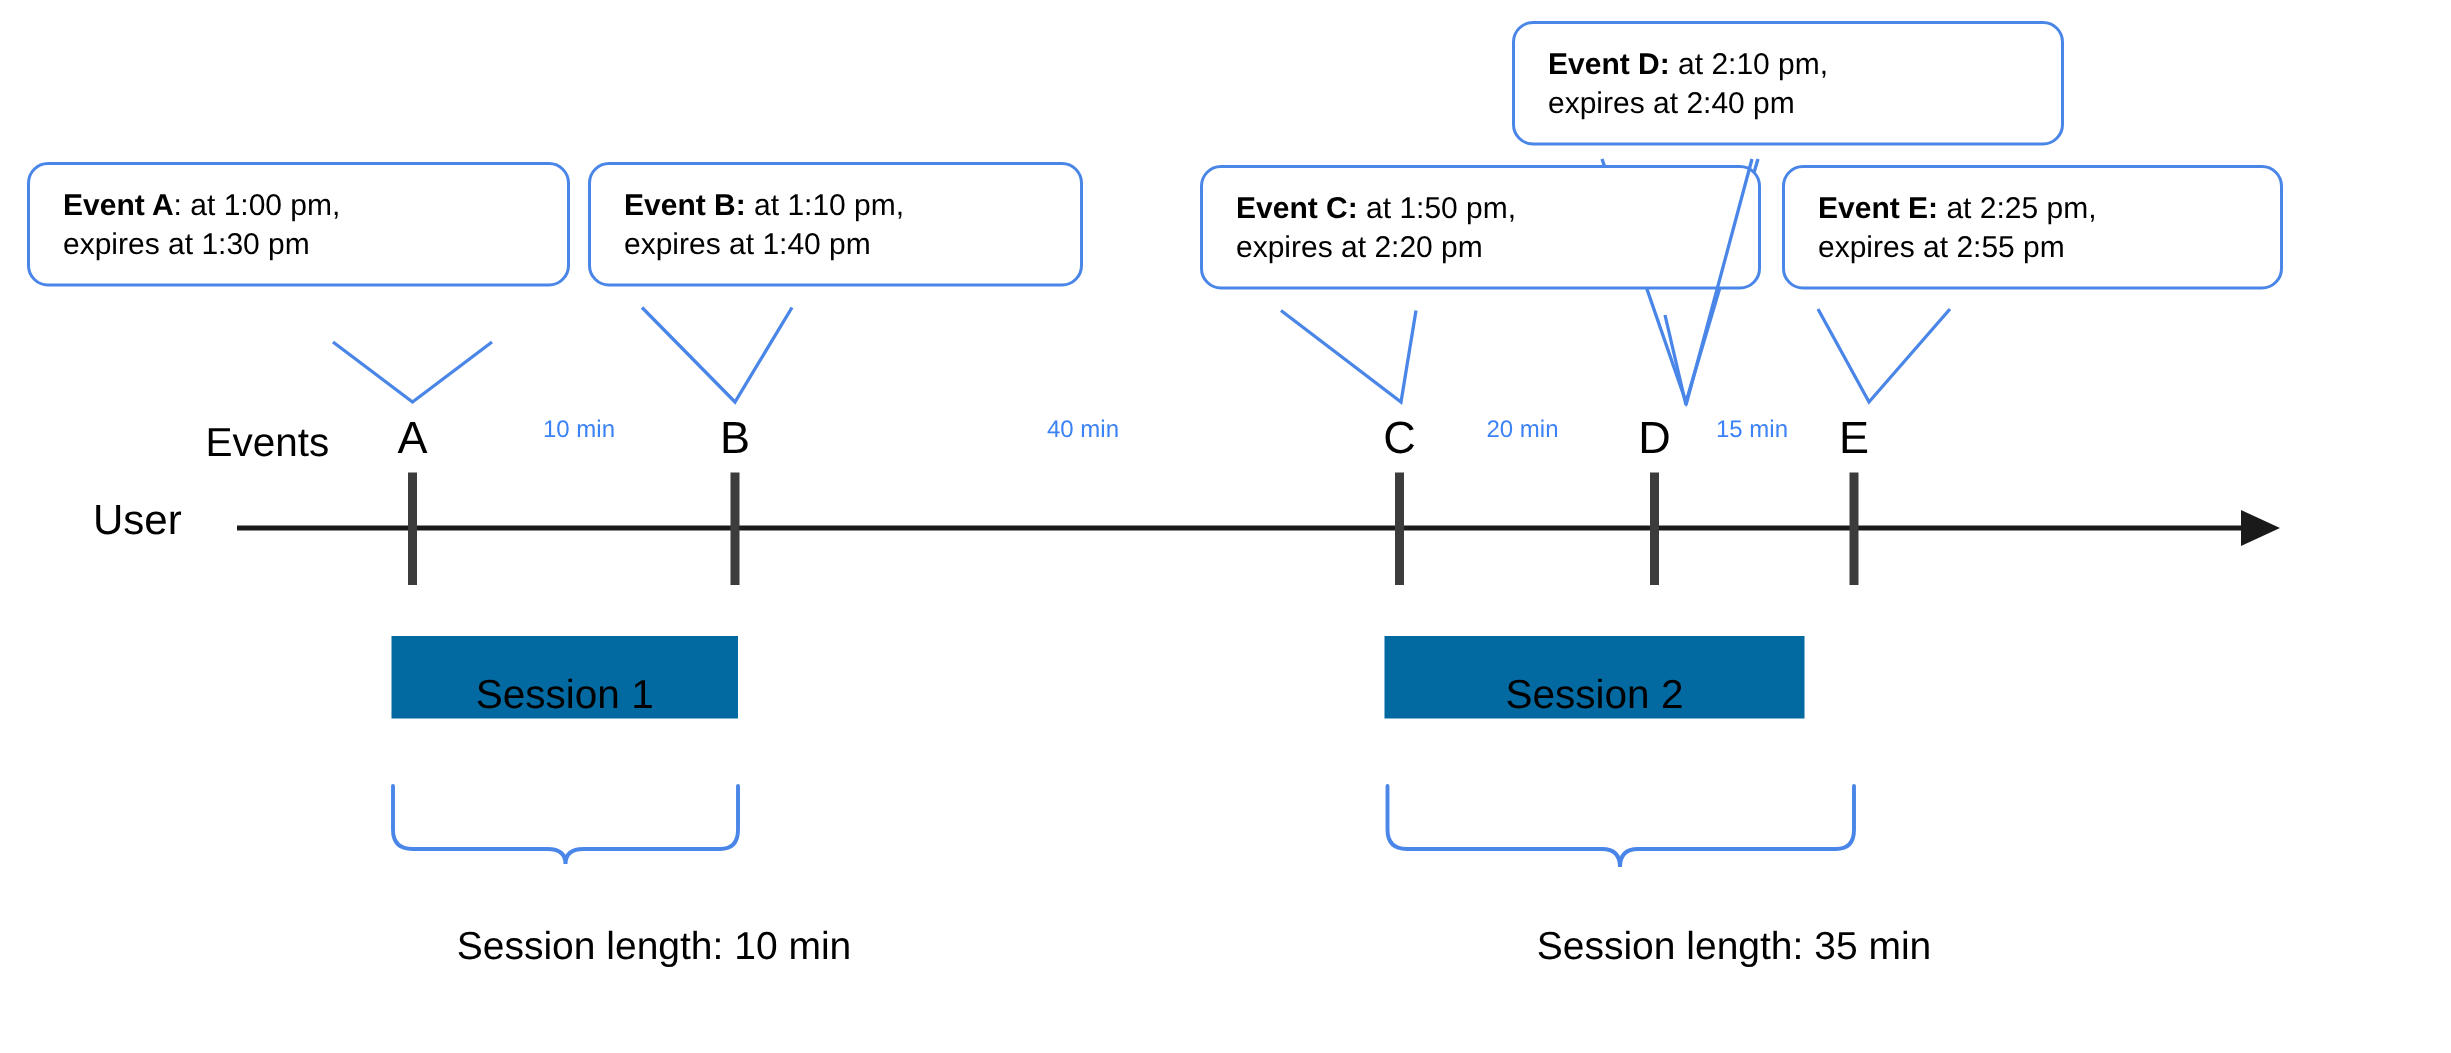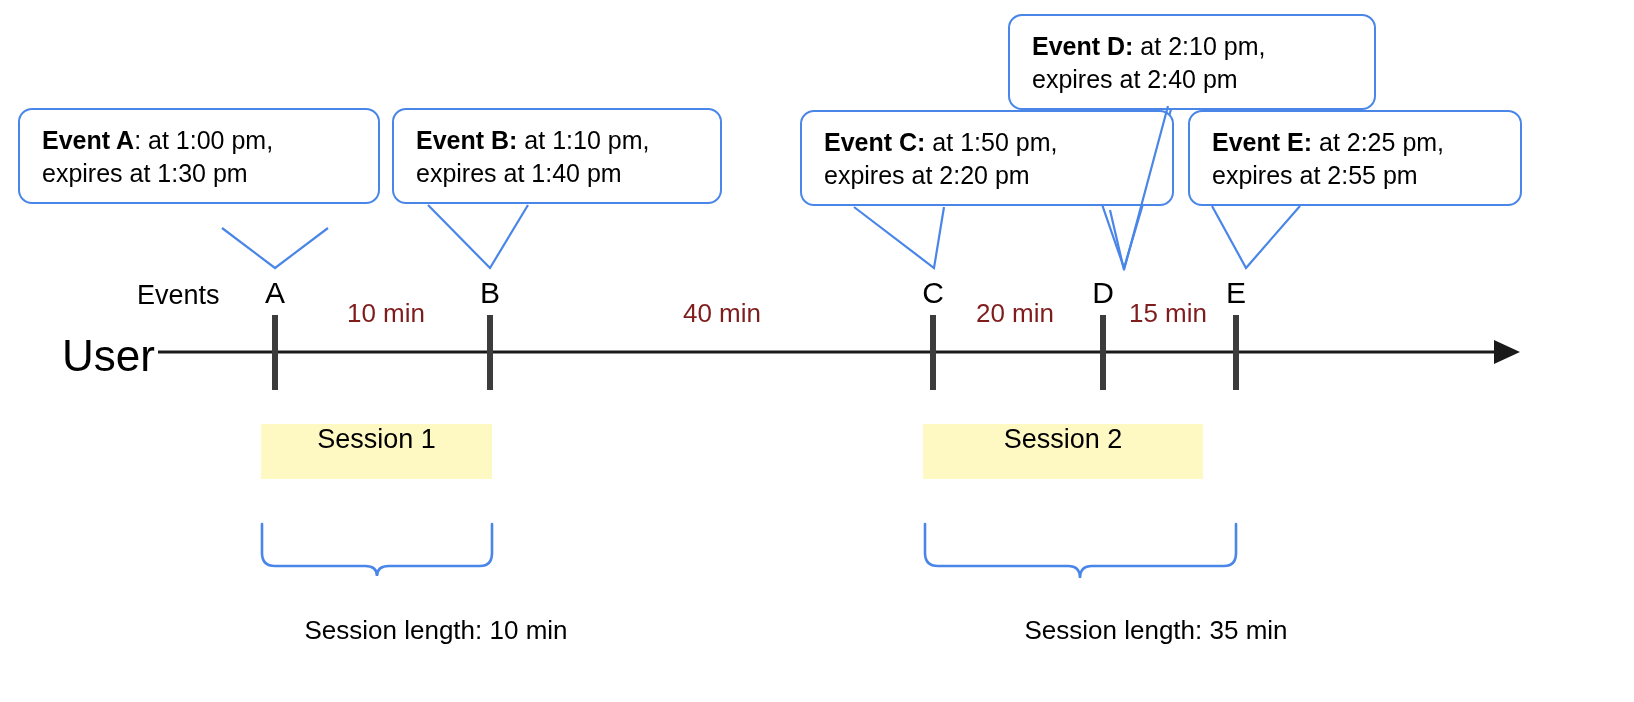--- a/index.html
+++ b/index.html
@@ -19,21 +19,21 @@
     overflow: hidden;
   }
   
   .callout {
     position: absolute;
     box-sizing: border-box;
     border: 2.2px solid #4a86e8;
     border-radius: 14px;
     background: #ffffff;
     padding: 14px 20px 12px 22px;
-    font-size: 25px;
+    font-size: 20px;
     line-height: 1.32;
     color: #000000;
     white-space: nowrap;
     z-index: 5;
   }
   .callout .ev {
     font-weight: bold;
   }
   .callout .l2 {
     display: block;
@@ -48,21 +48,21 @@
     pointer-events: none;
   }
   #tails-under { z-index: 2; }
   #tails-over  { z-index: 6; }
   #axis-layer  { z-index: 3; }
   #brace-layer { z-index: 3; }
 
   
   .user-label {
     position: absolute;
-    font-size: 44px;
+    font-size: 28px;
     color: #000;
     left: 62px;
     top: 331px;
   }
   .events-label {
     position: absolute;
     font-size: 27px;
     color: #000;
     left: 137px;
     top: 280px;
@@ -70,31 +70,31 @@
   }
   .ev-tick-label {
     position: absolute;
     font-size: 30px;
     color: #000;
     top: 276px;
     transform: translateX(-50%);
   }
   .gap-label {
     position: absolute;
-    font-size: 26px;
-    color: #7f1d1d;
-    top: 298px;
+    font-size: 16px;
+    color: #3b82f6;
+    top: 278px;
     transform: translateX(-50%);
   }
   
   .session-box {
     position: absolute;
-    background: #fef9c3;
+    background: #0369a1;
     display: flex;
-    align-items: flex-start;
+    align-items: flex-end;
     justify-content: center;
     font-size: 27px;
     color: #000;
     z-index: 3;
   }
   
   .session-length {
     position: absolute;
     font-size: 26px;
     color: #000;

